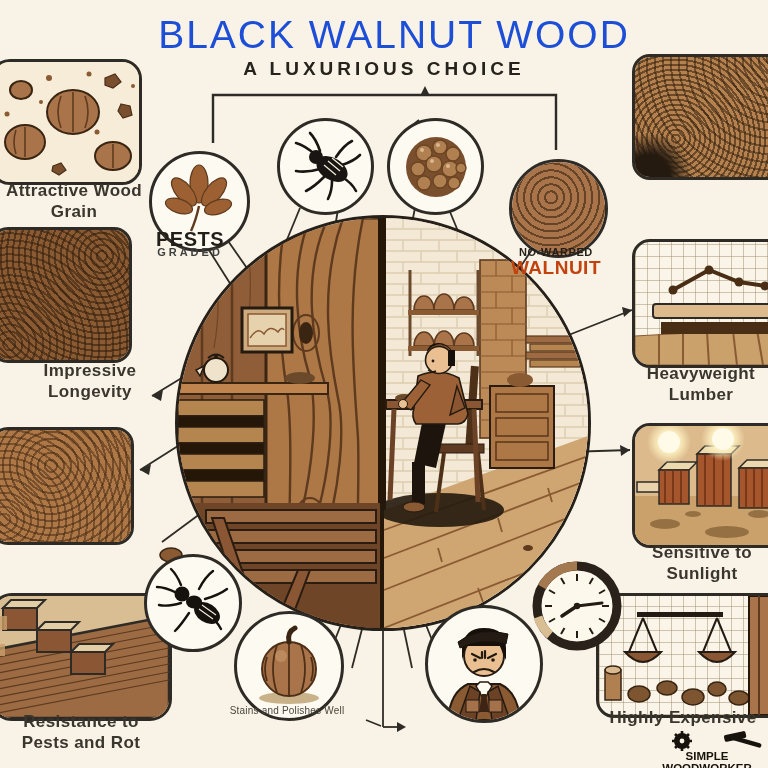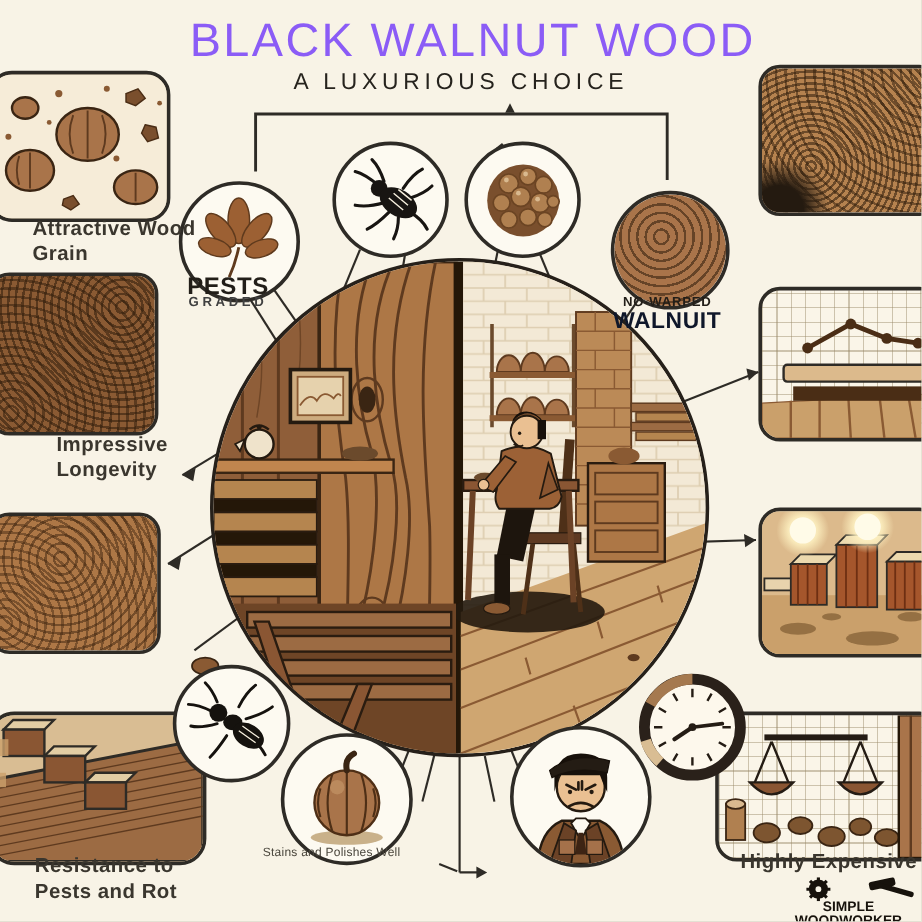--- a/index.html
+++ b/index.html
@@ -1,33 +1,33 @@
 <!DOCTYPE html>
 <html><head>
 <meta charset="utf-8">
 <style>
   html,body{margin:0;padding:0;background:#d8d4c6;}
   #stage{position:relative;width:768px;height:768px;overflow:hidden;background:#f8f3e6;
          font-family:"Liberation Sans",sans-serif;color:#2e2b26;}
   .abs{position:absolute;}
   .title{top:13px;left:0;right:0;text-align:center;font-size:39px;font-weight:400;
-         letter-spacing:2px;color:#8b5cf6;z-index:8;padding-left:20px;}
-  .subtitle{top:58px;left:0;right:0;text-align:center;font-size:19px;font-weight:400;
+         letter-spacing:2px;color:#1d4ed8;z-index:8;padding-left:20px;}
+  .subtitle{top:58px;left:0;right:0;text-align:center;font-size:19px;font-weight:700;
             letter-spacing:4px;color:#26231d;z-index:8;}
-  .label{font-weight:700;font-size:17px;line-height:1.22;text-align:left;
-         color:#3a362e;letter-spacing:.4px;z-index:8;padding-left:27px;}
+  .label{font-weight:700;font-size:17px;line-height:1.22;text-align:center;
+         color:#3a362e;letter-spacing:.4px;z-index:8;}
   .label.light{font-weight:400;font-size:10px;color:#4a463c;letter-spacing:.2px;}
   .tile{border:3px solid #2e2b26;border-radius:18px;overflow:hidden;z-index:3;background:#e7d7ba;}
   .tile > div, .tile > svg{width:100%;height:100%;display:block;}
   .circ{border:3px solid #2e2b26;border-radius:50%;background:#fdfaf1;z-index:7;}
   .badge{text-align:center;z-index:8;}
   .badge .b1{font-weight:700;font-size:20px;letter-spacing:.5px;color:#221e18;line-height:1;}
   .badge .b2{font-weight:700;font-size:11px;letter-spacing:3px;color:#404040;line-height:1;margin-top:-2px;}
   .badge.nw .b1{font-size:11px;letter-spacing:.6px;}
-  .badge.nw .b2{font-size:19px;letter-spacing:.5px;color:#0f172a;margin-top:0;}
+  .badge.nw .b2{font-size:19px;letter-spacing:.5px;color:#c2410c;margin-top:0;}
   #center-ill{left:175px;top:215px;width:410px;height:410px;border:3.5px solid #26201a;
               border-radius:50%;overflow:hidden;z-index:6;background:#f3e9d6;}
   #overlay{left:0;top:0;z-index:2;pointer-events:none;}
   .rings-longevity{background:
      repeating-radial-gradient(circle at 80% 20%, rgba(46,27,10,0) 0 4px, rgba(46,27,10,.55) 4px 6px),
      repeating-radial-gradient(circle at 12% 88%, rgba(46,27,10,0) 0 5px, rgba(46,27,10,.5) 5px 7px),
      #8a5a33;}
   .rings-warp{background:
      repeating-radial-gradient(circle at 42% 32%, rgba(61,35,14,0) 0 5px, rgba(61,35,14,.5) 5px 7px),
      repeating-radial-gradient(circle at 8% 80%, rgba(61,35,14,0) 0 5px, rgba(61,35,14,.45) 5px 7px),
@@ -247,20 +247,22 @@
       <g stroke="#5e3a1f" stroke-width="2">
           <path d="M160,0 V119 M171,0 V119"></path>
         </g>
     </svg>
   </div>
 
   <div class="abs label" style="left:0;top:181px;width:148px;">Attractive Wood Grain</div>
   <div class="abs label" style="left:20px;top:361px;width:140px;">Impressive Longevity</div>
   <div class="abs label" style="left:2px;top:712px;width:158px;">Resistance to Pests and Rot</div>
   <div class="abs label light" style="left:192px;top:705px;width:190px;">Stains and Polishes Well</div>
+  <div class="abs label" style="left:634px;top:364px;width:134px;">Heavyweight Lumber</div>
+  <div class="abs label" style="left:640px;top:543px;width:124px;">Sensitive to Sunlight</div>
   <div class="abs label" style="left:590px;top:708px;width:186px;">Highly Expensive</div>
 
   <div class="abs badge" style="left:144px;top:229px;width:92px;">
     <div class="b1">PESTS</div>
     <div class="b2">GRADED</div>
   </div>
   <div class="abs badge nw" style="left:498px;top:247px;width:116px;">
     <div class="b1">NO-WARPED</div>
     <div class="b2">WALNUIT</div>
   </div>

